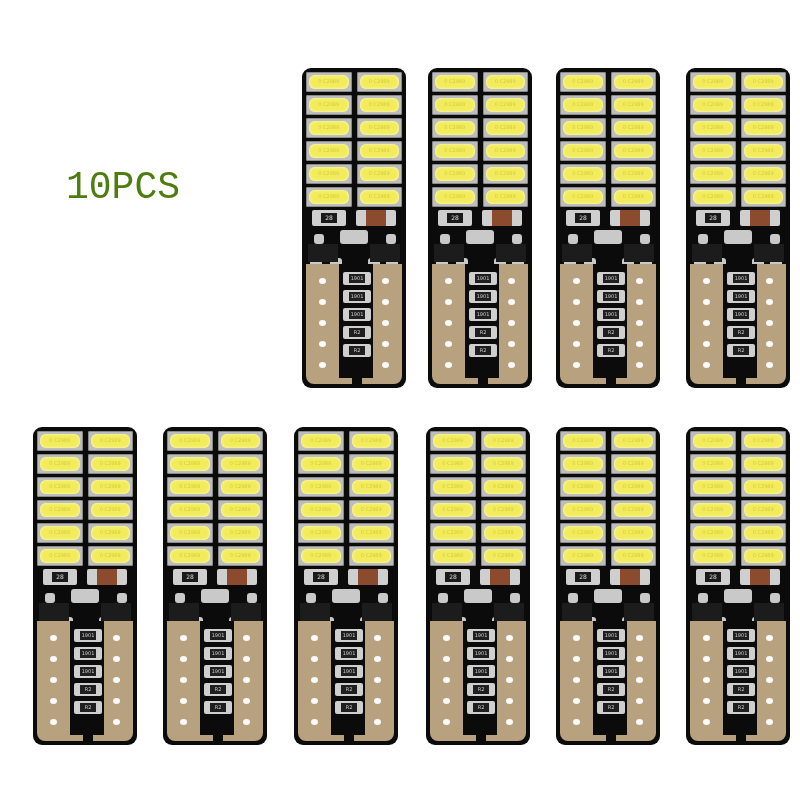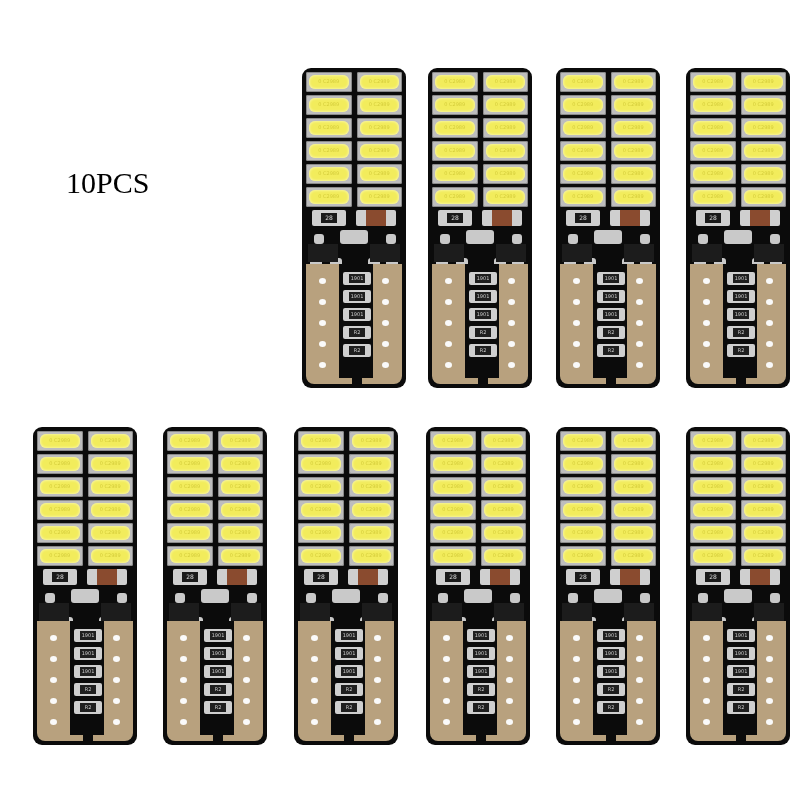--- a/index.html
+++ b/index.html
@@ -1,17 +1,17 @@
 <!DOCTYPE html>
 <html><head>
 <meta charset="utf-8">
 <style>
   html, body { margin: 0; padding: 0; }
   body { width: 800px; height: 800px; background: #ffffff; position: relative; overflow: hidden; font-family: "Liberation Sans", sans-serif; }
-  .label { position: absolute; left: 66px; top: 166px; font-family: Liberation Serif, serif; font-size: 30px; color: #000000; letter-spacing: 0px; }
+  .label { position: absolute; left: 66px; top: 166px; font-family: Liberation Mono, monospace; font-size: 38px; color: #4d7c0f; letter-spacing: 0px; }
   .bulb { position: absolute; width: 104px; height: 320px; }
   .pcb { position: absolute; left: 0; top: 0; width: 100%; height: 100%; background: #0b0b0b; border-radius: 9px; overflow: hidden; }
   .leds { position: absolute; left: 4px; top: 4px; right: 4px; display: grid; grid-template-columns: 1fr 1fr; column-gap: 5px; row-gap: 3px; }
   .led { height: 20px; background: #bdbdbd; border-radius: 2px; position: relative; box-shadow: inset 0 0 0 1px #8a8a8a; }
   .led::before { content: ""; position: absolute; left: 3px; right: 3px; top: 3px; bottom: 3px; background: #f2ec5c; border-radius: 6px; box-shadow: inset 0 0 3px #fdfbd0; }
   .led::after { content: "0 C2989"; position: absolute; left: 0; right: 0; top: 6px; text-align: center; font-size: 5px; color: #d4cc3a; font-family: "DejaVu Sans", sans-serif; }
   .res-left { position: absolute; left: 10px; top: 142px; width: 34px; height: 16px; background: #cfcfcf; border-radius: 2px; }
   .res-left::before { content: "28"; position: absolute; left: 9px; top: 3px; width: 16px; height: 10px; background: #1a1a1a; color: #ddd; font-size: 6px; text-align: center; line-height: 10px; font-family: "DejaVu Sans", sans-serif; }
   .res-right { position: absolute; left: 54px; top: 142px; width: 40px; height: 16px; background: #cfcfcf; border-radius: 2px; }
   .res-right::before { content: ""; position: absolute; left: 10px; top: 0; width: 20px; height: 16px; background: #8a4b2f; }

